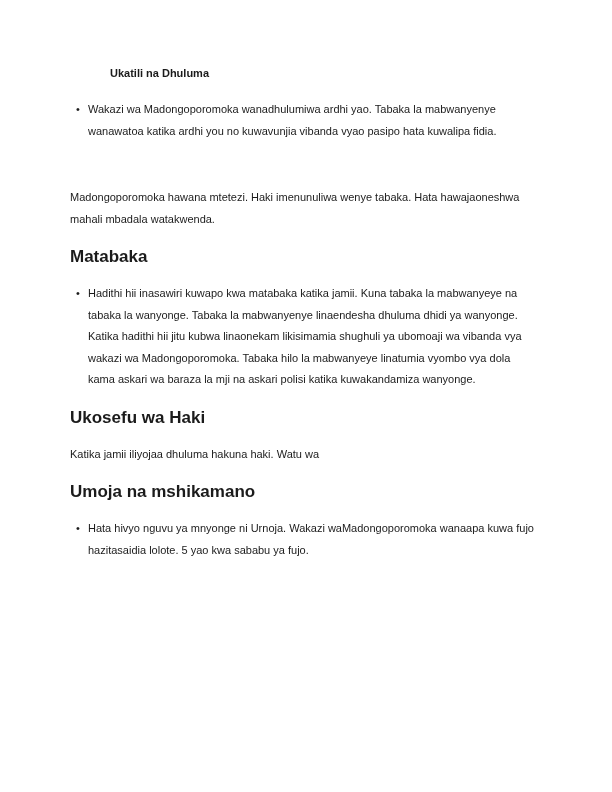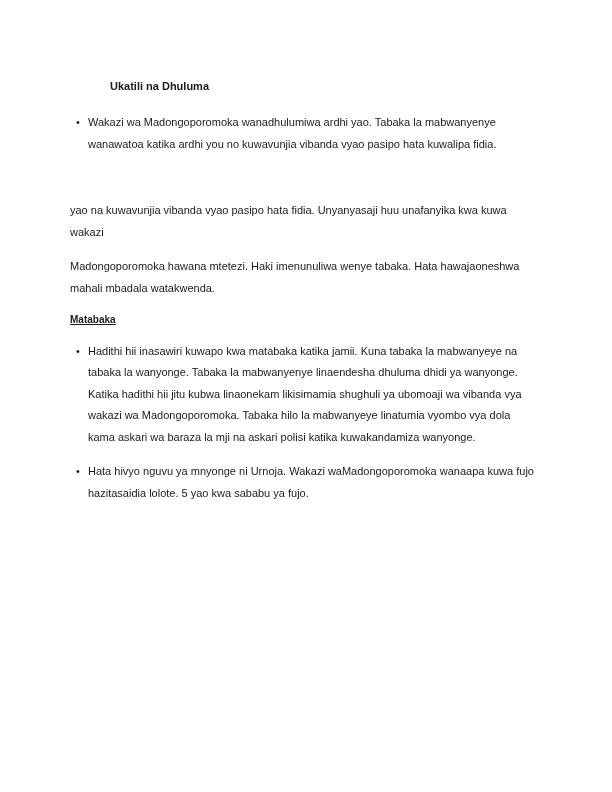--- a/index.html
+++ b/index.html
@@ -4,45 +4,44 @@
 <style>
   html, body {
     margin: 0;
     padding: 0;
     background: #ffffff;
   }
   .page {
     position: relative;
     width: 612px;
     height: 728px;
-    margin: 13px auto;
+    margin: 0 auto;
     background: #ffffff;
     box-sizing: border-box;
     padding: 66px 72px 40px 70px;
     font-family: "Liberation Sans", "DejaVu Sans", sans-serif;
     font-size: 11px;
     line-height: 1.95;
     color: #1b1b1b;
     overflow: hidden;
   }
   .doc-title {
     font-size: 11px;
     font-weight: 700;
     margin: 0 0 18px 40px;
     line-height: 1.4;
   }
   p.para {
     margin: 0 0 13px 0;
   }
   h2.section-heading {
-    font-size: 10px;
+    font-size: 17px;
     font-weight: 700;
     margin: 2px 0 13px 0;
     line-height: 1.6;
-    text-decoration: underline;
   }
   .bullet {
     display: flex;
     align-items: flex-start;
     margin: 0 0 13px 0;
   }
   .bullet .dot {
     flex: 0 0 18px;
     width: 18px;
     padding-left: 6px;
@@ -64,34 +63,36 @@
 
   <h1 class="doc-title">Ukatili na Dhuluma</h1>
 
   <div class="bullet">
     <span class="dot">•</span>
     <p class="bullet-text">Wakazi wa Madongoporomoka wanadhulumiwa ardhi yao. Tabaka la mabwanyenye wanawatoa katika ardhi you no kuwavunjia vibanda vyao pasipo hata kuwalipa fidia.</p>
   </div>
 
   <div class="spacer-lg"></div>
 
-  <p class="para">yao na kuwavunjia vibanda vyao pasipo hata fidia. Unyanyasaji huu unafanyika kwa kuwa wakazi</p>
 
   <p class="para">Madongoporomoka hawana mtetezi. Haki imenunuliwa wenye tabaka. Hata hawajaoneshwa mahali mbadala watakwenda.</p>
 
   <h2 class="section-heading">Matabaka</h2>
 
   <div class="bullet">
     <span class="dot">•</span>
     <p class="bullet-text">Hadithi hii inasawiri kuwapo kwa matabaka katika jamii. Kuna tabaka la mabwanyeye na tabaka la wanyonge. Tabaka la mabwanyenye linaendesha dhuluma dhidi ya wanyonge. Katika hadithi hii jitu kubwa linaonekam likisimamia shughuli ya ubomoaji wa vibanda vya wakazi wa Madongoporomoka. Tabaka hilo la mabwanyeye linatumia vyombo vya dola kama askari wa baraza la mji na askari polisi katika kuwakandamiza wanyonge.</p>
   </div>
 
+  <h2 class="section-heading">Ukosefu wa Haki</h2>
+
+  <p class="para">Katika jamii iliyojaa dhuluma hakuna haki. Watu wa</p>
 
 
 
-
+  <h2 class="section-heading">Umoja na mshikamano</h2>
 
   <div class="bullet">
     <span class="dot">•</span>
     <p class="bullet-text">Hata hivyo nguvu ya mnyonge ni Urnoja. Wakazi waMadongoporomoka wanaapa kuwa fujo hazitasaidia lolote. 5 yao kwa sababu ya fujo.</p>
   </div>
 
 </div>
 
 </body></html>

